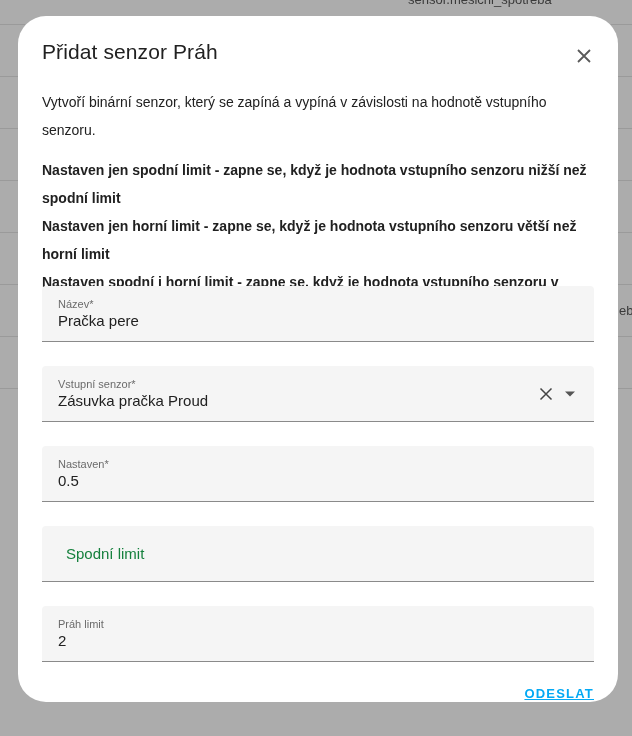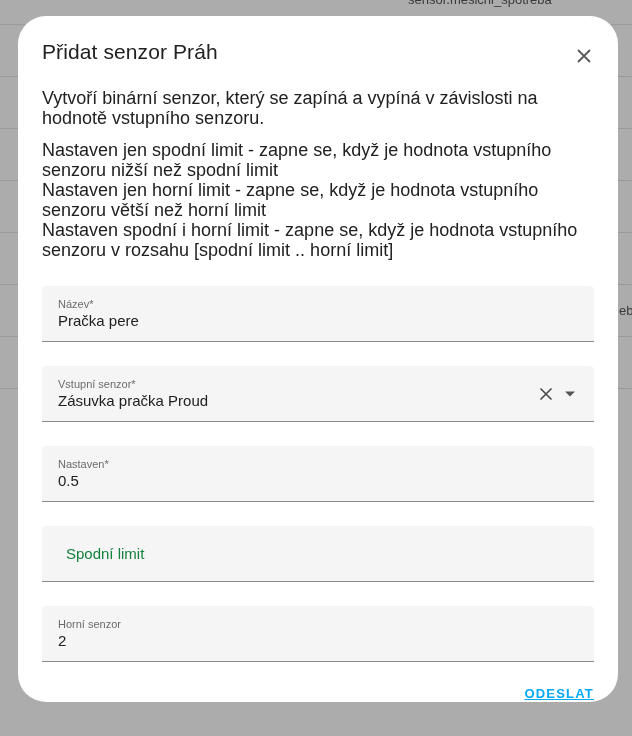--- a/index.html
+++ b/index.html
@@ -61,29 +61,30 @@
       cursor: pointer;
       display: flex;
       align-items: center;
       justify-content: center;
     }
     .description {
       position: absolute;
       left: 24px;
       top: 72px;
       width: 552px;
-      font-size: 18px;
-      line-height: 20px;
+      font-size: 14px;
+      line-height: 28px;
       color: #212121;
     }
     .description p {
       margin: 0 0 12px 0;
     }
     .description .line {
       display: block;
+      font-weight: bold;
     }
     .field {
       position: absolute;
       left: 24px;
       width: 552px;
       height: 55px;
       background: #f5f5f5;
       border-radius: 4px 4px 0 0;
       border-bottom: 1px solid #8a8a8a;
       box-sizing: content-box;
@@ -208,18 +209,18 @@
     <span class="field-label">Nastaven*</span>
     <input class="field-value" type="text" value="0.5" style="">
   </div>
 
   <div class="field" style="top:510px;">
     <span class="field-placeholder-label">Spodní limit</span>
     <input class="field-value" type="text" style="top: 18px;" value="">
   </div>
 
   <div class="field" style="top:590px;">
-    <span class="field-label">Horní senzor</span>
+    <span class="field-label">Práh limit</span>
     <input class="field-value" type="text" value="2" style="">
   </div>
 
   <button class="submit-btn">ODESLAT</button>
 </div>
 
 </body></html>

